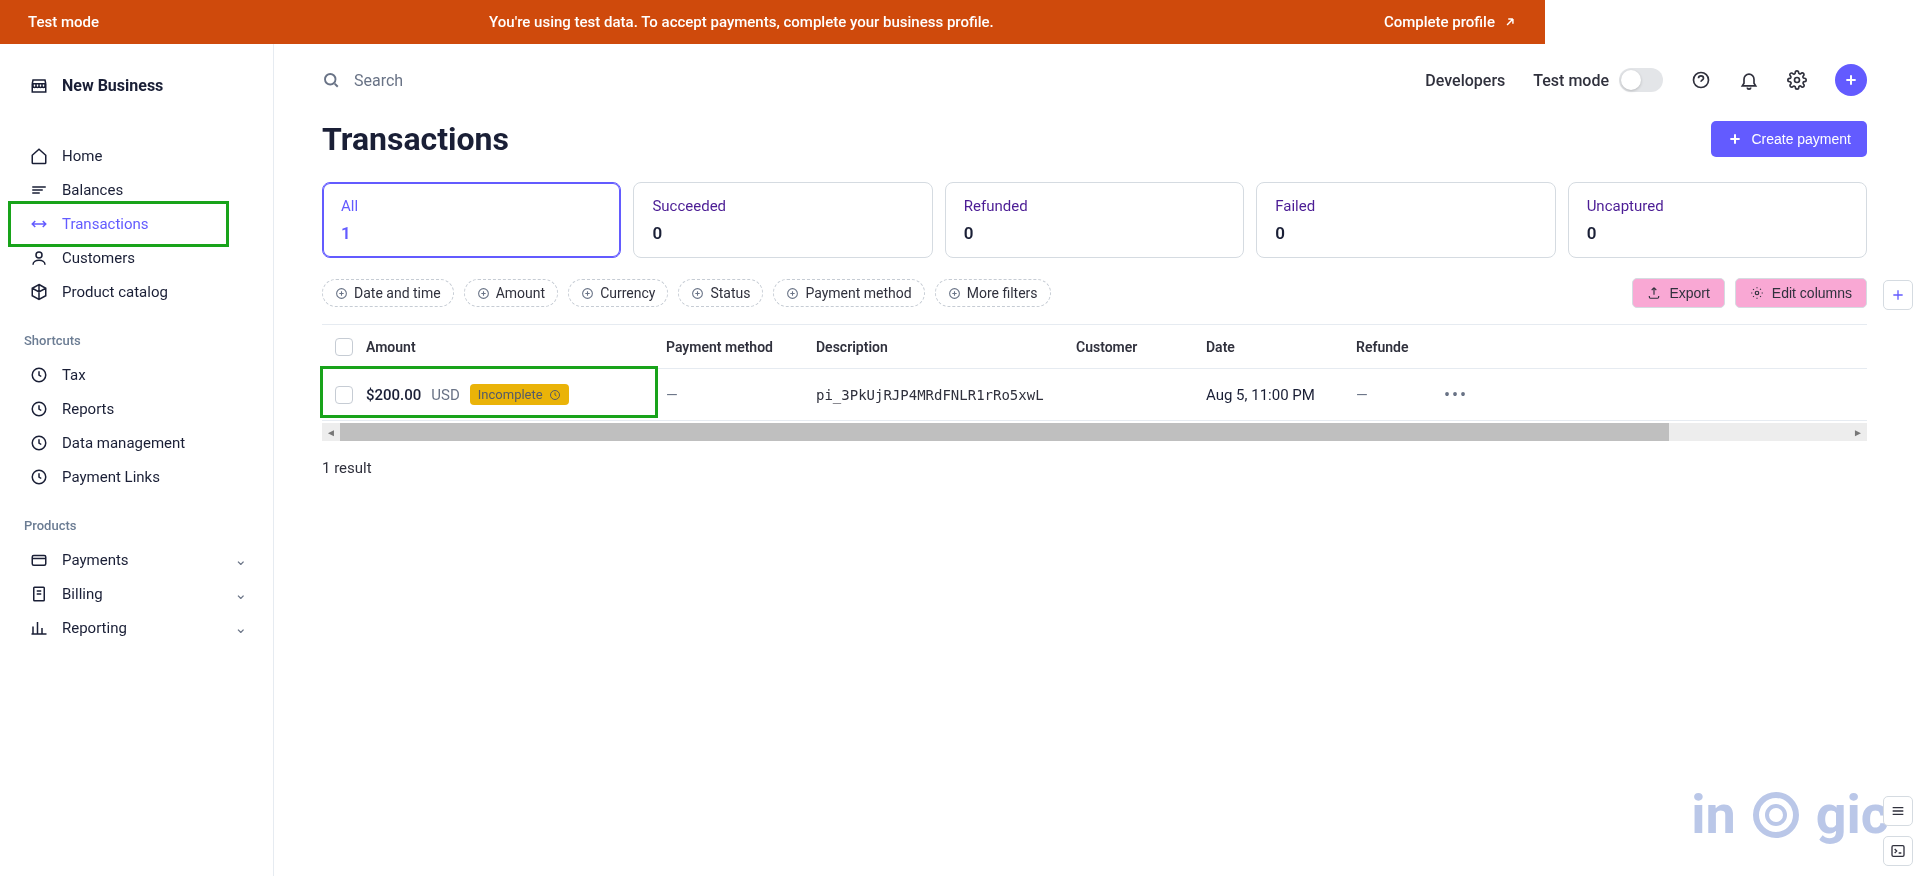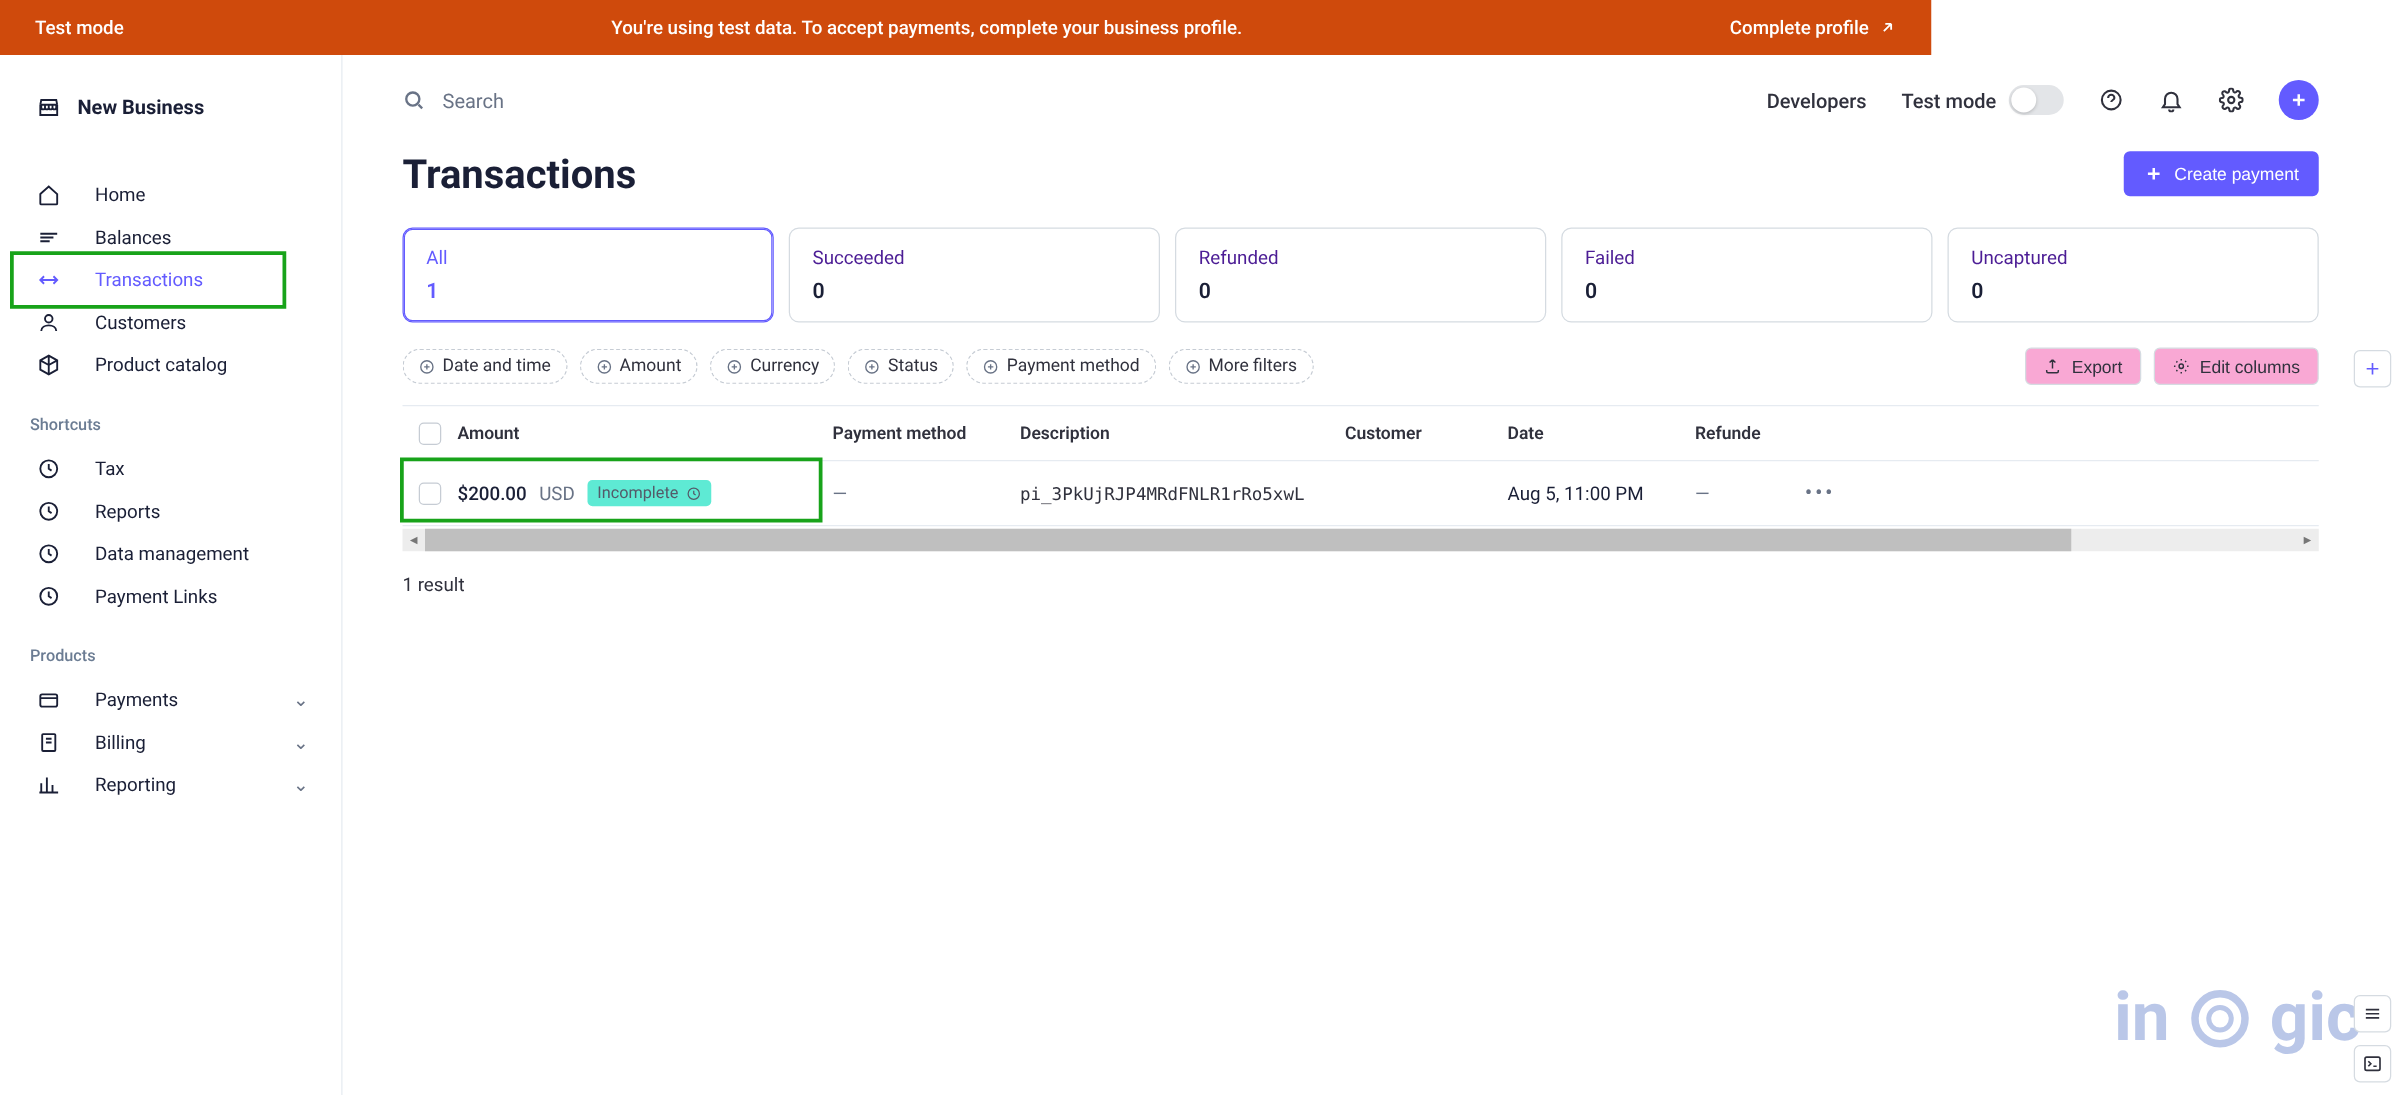--- a/index.html
+++ b/index.html
@@ -12,30 +12,30 @@
   .banner-right svg { width: 14px; height: 14px; }
 
   .body-wrap { display: flex; height: 832px; }
 
   
   .sidebar { width: 274px; border-right: 1px solid #e6ebf1; padding-top: 24px; position: relative; }
   .business-row { display: flex; align-items: center; gap: 14px; padding: 8px 0 8px 30px; font-size: 16px; font-weight: 700; margin-bottom: 36px; }
   .business-row .store-icon { width:18px; height:18px; }
   .nav-section { padding: 0 0 18px 0; }
   .nav-section-label { font-size: 13px; color: #6b7c93; padding: 6px 0 10px 24px; font-weight: 500; }
-  .nav-item { display: flex; align-items: center; gap: 28px; padding: 8px 0 8px 30px; font-size: 15px; color: #1a1f36; cursor: pointer; }
+  .nav-item { display: flex; align-items: center; gap: 14px; padding: 8px 0 8px 30px; font-size: 15px; color: #1a1f36; cursor: pointer; }
   .nav-item.active { color: #635bff; }
   .nav-item .icon { width: 18px; height: 18px; display: inline-flex; align-items:center; justify-content:center; }
   .nav-item .icon svg { width:18px; height:18px; }
   .nav-item .chev { margin-left: auto; margin-right: 26px; color:#697386; }
   .hl-nav { position: relative; }
   .hl-nav::after { content:""; position:absolute; left:8px; right:44px; top:-6px; bottom:-6px; border:3px solid #18a31a; pointer-events:none; }
 
   
-  .main { flex: 1; padding: 0 16px 0 0; position: relative; }
+  .main { flex: 1; padding: 0 4px 0 0; position: relative; }
   .header { display: flex; align-items: center; padding: 20px 48px 24px 48px; }
   .search { display: flex; align-items: center; gap: 14px; color: #697386; font-size: 16px; cursor:text; }
   .search svg { width: 18px; height: 18px; }
   .header-right { display: flex; align-items: center; gap: 28px; margin-left: auto; }
   .header-link { font-size: 16px; color: #30313d; font-weight: 500; }
   .testmode-toggle { display:flex; align-items:center; gap:10px;}
   .toggle { width: 44px; height: 24px; background: #e3e5e8; border-radius: 12px; position: relative; cursor:pointer; }
   .toggle-knob { position:absolute; top:2px; left:2px; width:20px; height:20px; background:#fff; border-radius:50%; box-shadow:0 1px 3px rgba(0,0,0,.2); }
   .icon-btn { width:20px; height:20px; display:inline-flex; align-items:center; justify-content:center; cursor:pointer; color:#30313d; }
   .icon-btn svg{width:20px;height:20px;}
@@ -72,21 +72,21 @@
   .chk { width:18px; height:18px; border:1.5px solid #c6ccd4; border-radius:4px; cursor:pointer; }
   .col-amount { width:300px; display:flex; align-items:center; gap:10px; }
   .col-paymethod { width:150px; }
   .col-desc { width:260px; }
   .col-customer { width:130px; }
   .col-date { width:150px; }
   .col-refunded { width:80px; overflow:hidden; text-overflow:clip; white-space:nowrap; }
   .col-act { width:40px; text-align:center; }
   .amount-val { font-weight:500; }
   .currency { color:#697386; }
-  .status-badge { background:#5eead4; color:#545a69; font-size:13px; padding:3px 8px; border-radius:4px; display:inline-flex; align-items:center; gap:6px; }
+  .status-badge { background:#eab308; color:#545a69; font-size:13px; padding:3px 8px; border-radius:4px; display:inline-flex; align-items:center; gap:6px; }
   .status-badge svg{width:12px;height:12px;}
   .row-hl { position:relative; }
   .row-hl::after { content:""; position:absolute; left:-2px; top:-3px; width:332px; height:46px; border:3px solid #18a31a; pointer-events:none; }
   .dash { color:#697386; letter-spacing:-1px; }
   .desc-mono { font-family: ui-monospace, Menlo, monospace; font-size:14px; color:#30313d; }
   .dots-btn{cursor:pointer;color:#697386;font-size:18px;letter-spacing:2px;}
 
   .hscroll { height:18px; background:#ededed; margin: 2px 48px 0 48px; position:relative; display:flex; align-items:center; }
   .hscroll-track { flex:1; height:100%; background:#bfbfbf; margin-right:180px; }
   .hscroll-arrow{width:18px; text-align:center; color:#777; font-size:10px;}

